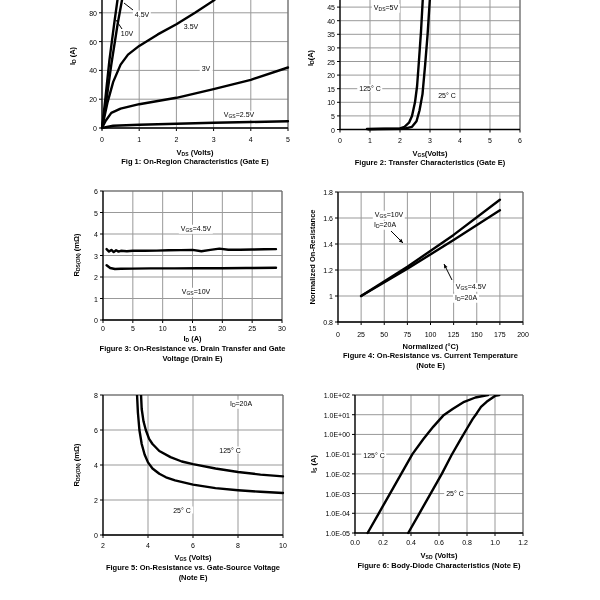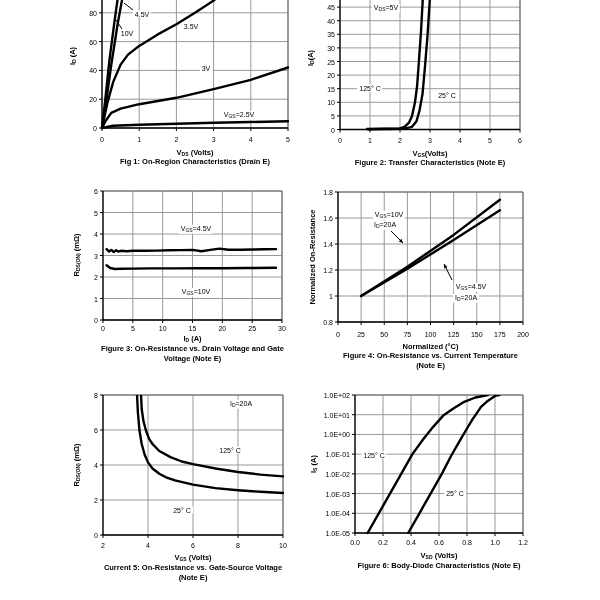--- a/index.html
+++ b/index.html
@@ -72,21 +72,21 @@
       <div class="lbl tick" style="left: 213.6px; top: 139px;"><span>3</span></div>
       <div class="lbl tick" style="left: 250.8px; top: 139px;"><span>4</span></div>
       <div class="lbl tick" style="left: 288px; top: 139px;"><span>5</span></div>
       <div class="lbl tick ytick" style="left: 97px; top: 128px;"><span>0</span></div>
       <div class="lbl tick ytick" style="left: 97px; top: 99.2px;"><span>20</span></div>
       <div class="lbl tick ytick" style="left: 97px; top: 70.4px;"><span>40</span></div>
       <div class="lbl tick ytick" style="left: 97px; top: 41.6px;"><span>60</span></div>
       <div class="lbl tick ytick" style="left: 97px; top: 12.8px;"><span>80</span></div>
       <div class="lbl axis-title" style="left: 195px; top: 153px;"><span>V</span><span class="sb">DS</span><span> (Volts)</span></div>
       <div class="lbl axis-title ylabel" style="left: 73px; top: 56px;"><span>I</span><span class="sb">D</span><span> (A)</span></div>
-      <div class="lbl caption" style="left: 195px; top: 162px;"><span>Fig 1: On-Region Characteristics (Drain E)</span></div>
+      <div class="lbl caption" style="left: 195px; top: 162px;"><span>Fig 1: On-Region Characteristics (Gate E)</span></div>
       <div class="lbl anno bg" style="left: 142px; top: 14px;"><span>4.5V</span></div>
       <div class="lbl anno bg" style="left: 127px; top: 33px;"><span>10V</span></div>
       <div class="lbl anno bg" style="left: 191px; top: 26px;"><span>3.5V</span></div>
       <div class="lbl anno bg" style="left: 206px; top: 68px;"><span>3V</span></div>
       <div class="lbl anno bg" style="left: 239px; top: 115px;"><span>V</span><span class="sb">GS</span><span>=2.5V</span></div>
     </section>
   <section class="figure">
       <svg viewBox="0 0 600 600" width="600" height="600" class="plot">
         <defs>
           <clipPath id="figure-2-cp">
@@ -150,21 +150,21 @@
       <div class="lbl tick ytick" style="left: 335px; top: 102.3px;"><span>10</span></div>
       <div class="lbl tick ytick" style="left: 335px; top: 88.7px;"><span>15</span></div>
       <div class="lbl tick ytick" style="left: 335px; top: 75.1px;"><span>20</span></div>
       <div class="lbl tick ytick" style="left: 335px; top: 61.5px;"><span>25</span></div>
       <div class="lbl tick ytick" style="left: 335px; top: 47.9px;"><span>30</span></div>
       <div class="lbl tick ytick" style="left: 335px; top: 34.3px;"><span>35</span></div>
       <div class="lbl tick ytick" style="left: 335px; top: 20.7px;"><span>40</span></div>
       <div class="lbl tick ytick" style="left: 335px; top: 7.1px;"><span>45</span></div>
       <div class="lbl axis-title" style="left: 430px; top: 154px;"><span>V</span><span class="sb">GS</span><span>(Volts)</span></div>
       <div class="lbl axis-title ylabel" style="left: 311px; top: 58px;"><span>I</span><span class="sb">D</span><span>(A)</span></div>
-      <div class="lbl caption" style="left: 430px; top: 163px;"><span>Figure 2: Transfer Characteristics (Note E)</span></div>
+      <div class="lbl caption" style="left: 430px; top: 163px;"><span>Figure 2: Transfer Characteristics (Gate E)</span></div>
       <div class="lbl anno bg" style="left: 386px; top: 8px;"><span>V</span><span class="sb">DS</span><span>=5V</span></div>
       <div class="lbl anno bg" style="left: 370px; top: 88px;"><span>125° C</span></div>
       <div class="lbl anno bg" style="left: 447px; top: 95px;"><span>25° C</span></div>
     </section>
   <section class="figure">
       <svg viewBox="0 0 600 600" width="600" height="600" class="plot">
         <defs>
           <clipPath id="figure-3-cp">
             <rect x="101.5" y="191" width="182" height="130.5"></rect>
           </clipPath>
@@ -215,22 +215,22 @@
       <div class="lbl tick" style="left: 282px; top: 328px;"><span>30</span></div>
       <div class="lbl tick ytick" style="left: 98px; top: 320px;"><span>0</span></div>
       <div class="lbl tick ytick" style="left: 98px; top: 298.5px;"><span>1</span></div>
       <div class="lbl tick ytick" style="left: 98px; top: 277px;"><span>2</span></div>
       <div class="lbl tick ytick" style="left: 98px; top: 255.5px;"><span>3</span></div>
       <div class="lbl tick ytick" style="left: 98px; top: 234px;"><span>4</span></div>
       <div class="lbl tick ytick" style="left: 98px; top: 212.5px;"><span>5</span></div>
       <div class="lbl tick ytick" style="left: 98px; top: 191px;"><span>6</span></div>
       <div class="lbl axis-title" style="left: 192.5px; top: 339px;"><span>I</span><span class="sb">D</span><span> (A)</span></div>
       <div class="lbl axis-title ylabel" style="left: 77px; top: 255px;"><span>R</span><span class="sb">DS(ON)</span><span> (mΩ)</span></div>
-      <div class="lbl caption" style="left: 192.5px; top: 349px;"><span>Figure 3: On-Resistance vs. Drain Voltage and Gate</span></div>
-      <div class="lbl caption" style="left: 192.5px; top: 358.5px;"><span>Voltage (Note E)</span></div>
+      <div class="lbl caption" style="left: 192.5px; top: 349px;"><span>Figure 3: On-Resistance vs. Drain Transfer and Gate</span></div>
+      <div class="lbl caption" style="left: 192.5px; top: 358.5px;"><span>Voltage (Drain E)</span></div>
       <div class="lbl anno bg" style="left: 196px; top: 229px;"><span>V</span><span class="sb">GS</span><span>=4.5V</span></div>
       <div class="lbl anno bg" style="left: 196px; top: 292px;"><span>V</span><span class="sb">GS</span><span>=10V</span></div>
     </section>
   <section class="figure">
       <svg viewBox="0 0 600 600" width="600" height="600" class="plot">
         <defs>
           <clipPath id="figure-4-cp">
             <rect x="336.5" y="192" width="188" height="131.5"></rect>
           </clipPath>
         </defs>
@@ -342,21 +342,21 @@
       <div class="lbl tick" style="left: 193px; top: 545px;"><span>6</span></div>
       <div class="lbl tick" style="left: 238px; top: 545px;"><span>8</span></div>
       <div class="lbl tick" style="left: 283px; top: 545px;"><span>10</span></div>
       <div class="lbl tick ytick" style="left: 98px; top: 535px;"><span>0</span></div>
       <div class="lbl tick ytick" style="left: 98px; top: 500px;"><span>2</span></div>
       <div class="lbl tick ytick" style="left: 98px; top: 465px;"><span>4</span></div>
       <div class="lbl tick ytick" style="left: 98px; top: 430px;"><span>6</span></div>
       <div class="lbl tick ytick" style="left: 98px; top: 395px;"><span>8</span></div>
       <div class="lbl axis-title" style="left: 193px; top: 558px;"><span>V</span><span class="sb">GS</span><span> (Volts)</span></div>
       <div class="lbl axis-title ylabel" style="left: 77px; top: 465px;"><span>R</span><span class="sb">DS(ON)</span><span> (mΩ)</span></div>
-      <div class="lbl caption" style="left: 193px; top: 568px;"><span>Current 5: On-Resistance vs. Gate-Source Voltage</span></div>
+      <div class="lbl caption" style="left: 193px; top: 568px;"><span>Figure 5: On-Resistance vs. Gate-Source Voltage</span></div>
       <div class="lbl caption" style="left: 193px; top: 577.5px;"><span>(Note E)</span></div>
       <div class="lbl anno bg" style="left: 241px; top: 404px;"><span>I</span><span class="sb">D</span><span>=20A</span></div>
       <div class="lbl anno bg" style="left: 230px; top: 450px;"><span>125° C</span></div>
       <div class="lbl anno bg" style="left: 182px; top: 510px;"><span>25° C</span></div>
     </section>
   <section class="figure">
       <svg viewBox="0 0 600 600" width="600" height="600" class="plot">
         <defs>
           <clipPath id="figure-6-cp">
             <rect x="353.5" y="395" width="171" height="139.5"></rect>

